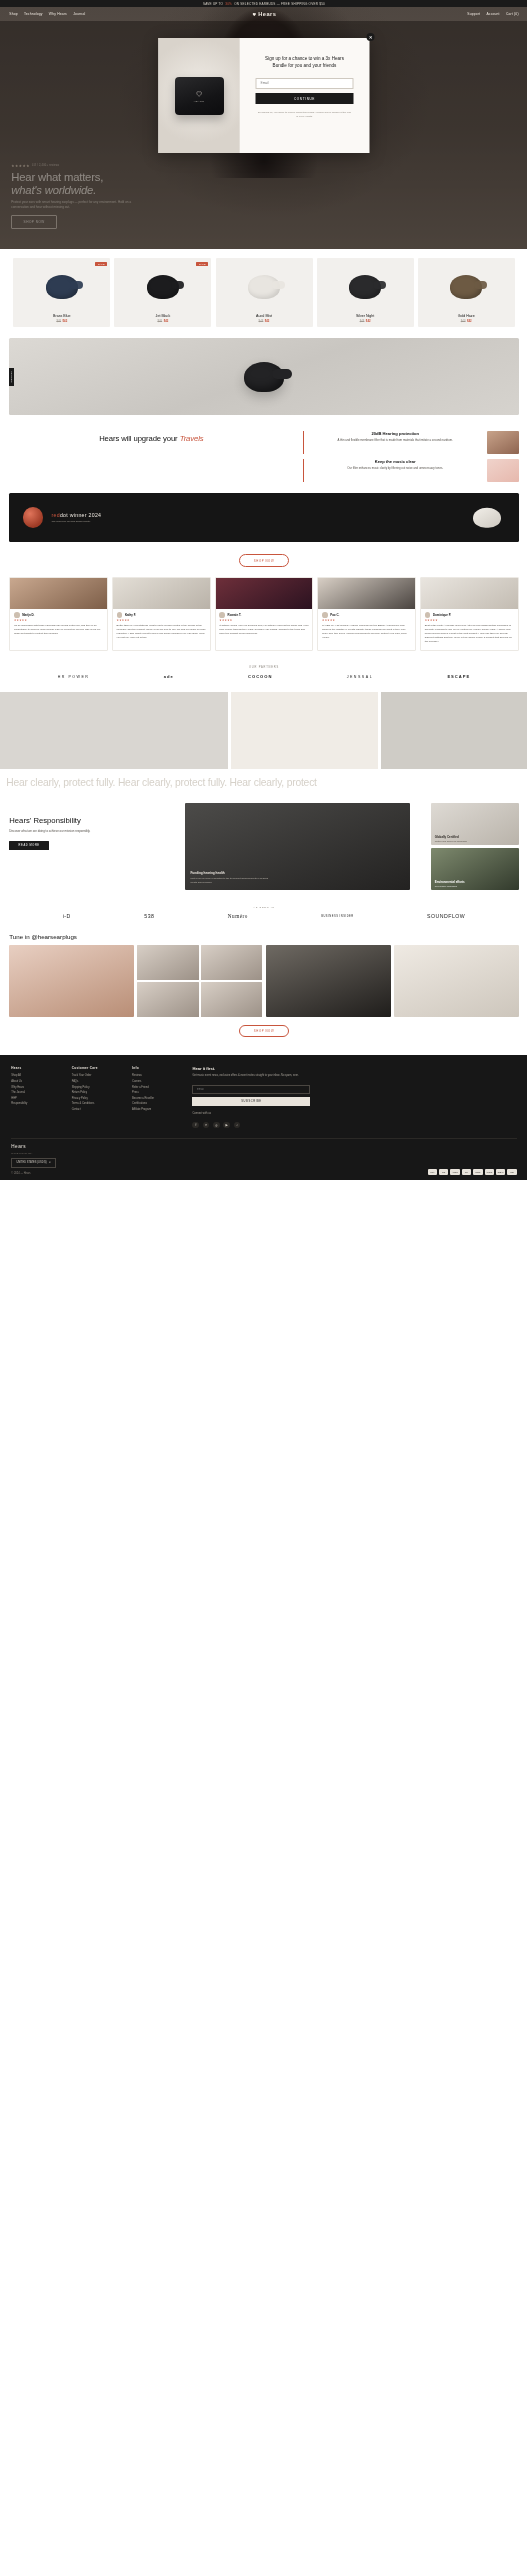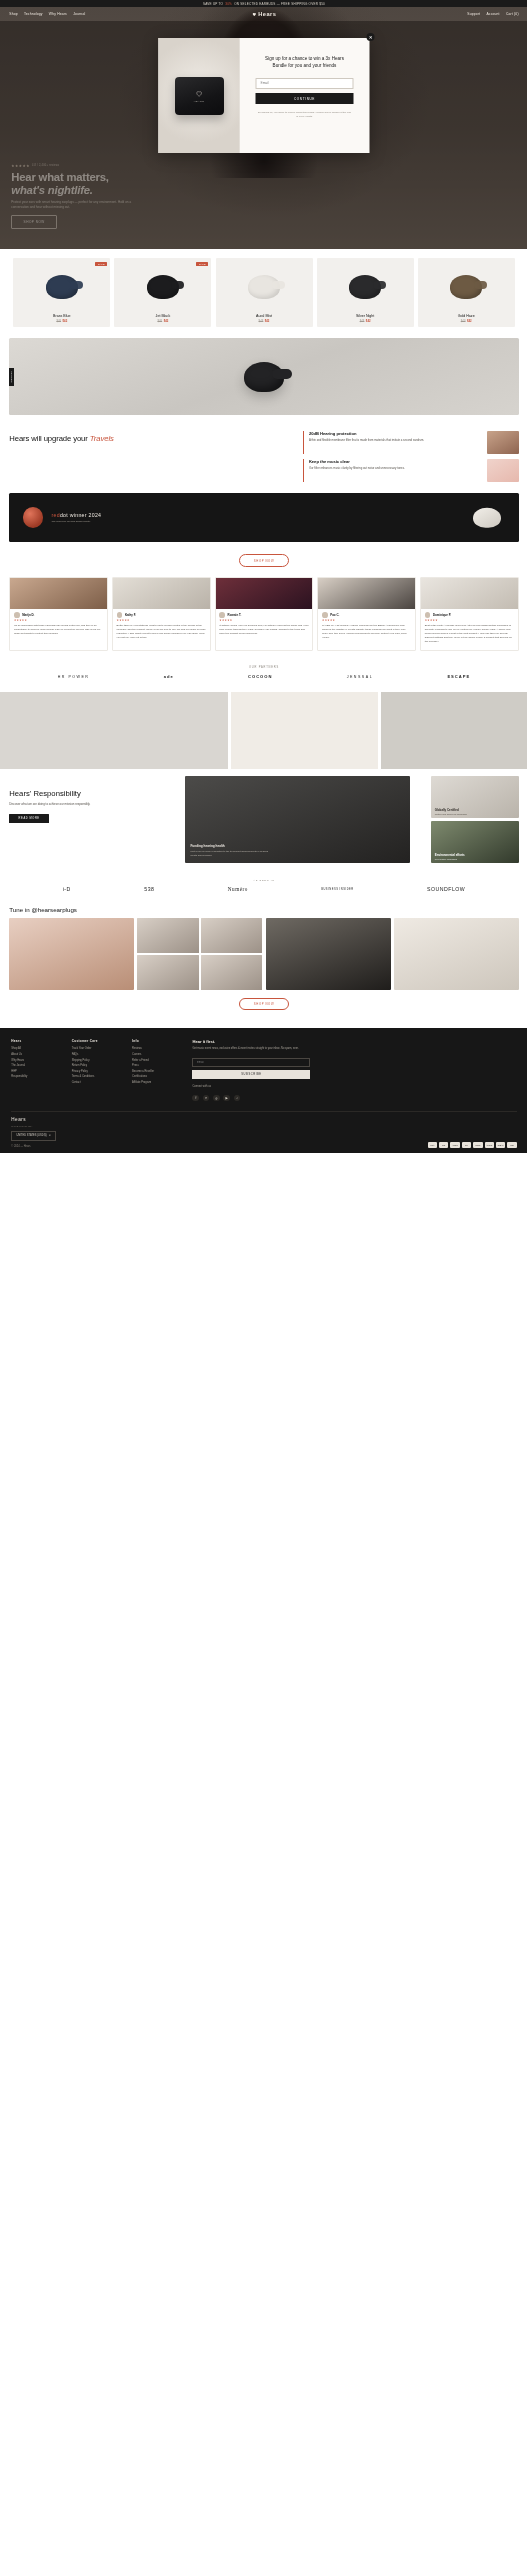--- a/index.html
+++ b/index.html
@@ -69,21 +69,21 @@
   .hero-copy {
     position: absolute;
     left: 11.3px; bottom: 20.6px;
     width: 170px;
     color: #f3ece3;
     z-index: 4;
   }
   .stars-row { display: flex; align-items: center; gap: 2.1px; margin-bottom: 3.1px; }
   .stars { color: #e8d9c5; font-size: 3.6px; letter-spacing: 0.5px; }
   .stars-label { font-size: 2.6px; color: #cfc5b8; letter-spacing: 0.2px; }
-  .hero-title { font-size: 11.3px; line-height: 1.12; font-weight: 700; letter-spacing: -0.2px; }
+  .hero-title { font-size: 11.3px; line-height: 1.12; font-weight: 400; letter-spacing: -0.2px; }
   .hero-title .it { font-style: italic; }
   .hero-sub { font-size: 3.1px; color: #ddd4c8; margin-top: 3.6px; line-height: 1.5; width: 129px; }
   .btn-ghost {
     margin-top: 6.2px;
     display: inline-block;
     border: 0.5px solid #cfc5b8;
     color: #f2ece4;
     background: transparent;
     font-size: 3.1px;
     letter-spacing: 0.5px;
@@ -220,21 +220,21 @@
   }
   .side-tab {
     position: absolute; left: 0; top: 30px;
     width: 5.2px; height: 17.5px; background: #1a1a1a; color: #fff;
     font-size: 2.1px; writing-mode: vertical-rl;
     display: flex; align-items: center; justify-content: center;
     letter-spacing: 0.3px;
   }
 
   
-  .upgrade { padding: 3.1px 9.3px 11.3px; display: flex; gap: 9.3px; }
+  .upgrade { padding: 3.1px 9.3px 11.3px; display: flex; gap: 9.3px; text-align: center; }
   .upgrade-left { flex: 1; padding-top: 3.1px; }
   .upgrade-title { font-size: 7.7px; font-weight: 400; letter-spacing: -0.1px; }
   .upgrade-title .accent { color: #c8553d; font-style: italic; }
   .features { width: 216px; display: flex; flex-direction: column; gap: 5.2px; }
   .feat {
     display: flex; gap: 5.2px; align-items: flex-start;
     border-left: 1px solid #c8553d; padding-left: 5.2px;
   }
   .feat-txt { flex: 1; }
   .feat-h { font-size: 4.1px; font-weight: 700; line-height: 1.35; margin-bottom: 2.1px; }
@@ -426,21 +426,21 @@
       </div>
     </div>
 
     <div class="hero-copy">
       <div class="stars-row">
         <span class="stars">★★★★★</span>
         <span class="stars-label">4.8 / 2,400+ reviews</span>
       </div>
       <div class="hero-title">
         <div>Hear what matters,</div>
-        <div class="it">what's nightlife.</div>
+        <div class="it">what's worldwide.</div>
       </div>
       <div class="hero-sub">Protect your ears with smart hearing earplugs — perfect for any environment. Hold on a conversation and hear without missing out.</div>
       <button class="btn-ghost">SHOP NOW</button>
     </div>
 
     <div class="modal-overlay"></div>
 
     <div class="modal">
       <div class="modal-img">
         <div class="modal-case">
@@ -599,20 +599,21 @@
     <div class="plogo">COCOON</div>
     <div class="plogo light">JENSSAL</div>
     <div class="plogo">ESCAPE</div>
   </div>
 
   <div class="mosaic">
     <div class="mos-a"></div>
     <div class="mos-b"></div>
     <div class="mos-c"></div>
   </div>
+  <div class="marquee">Hear clearly, protect fully.  Hear clearly, protect fully.  Hear clearly, protect</div>
 
   <div class="resp">
     <div class="resp-left">
       <div class="resp-h">Hears' Responsibility</div>
       <div class="resp-p">Discover what we are doing to achieve our mission responsibly.</div>
       <button class="btn-dark">READ MORE</button>
     </div>
     <div class="resp-mid">
       <div class="resp-mid-txt">
         <div class="resp-mid-h">Funding hearing health</div>

